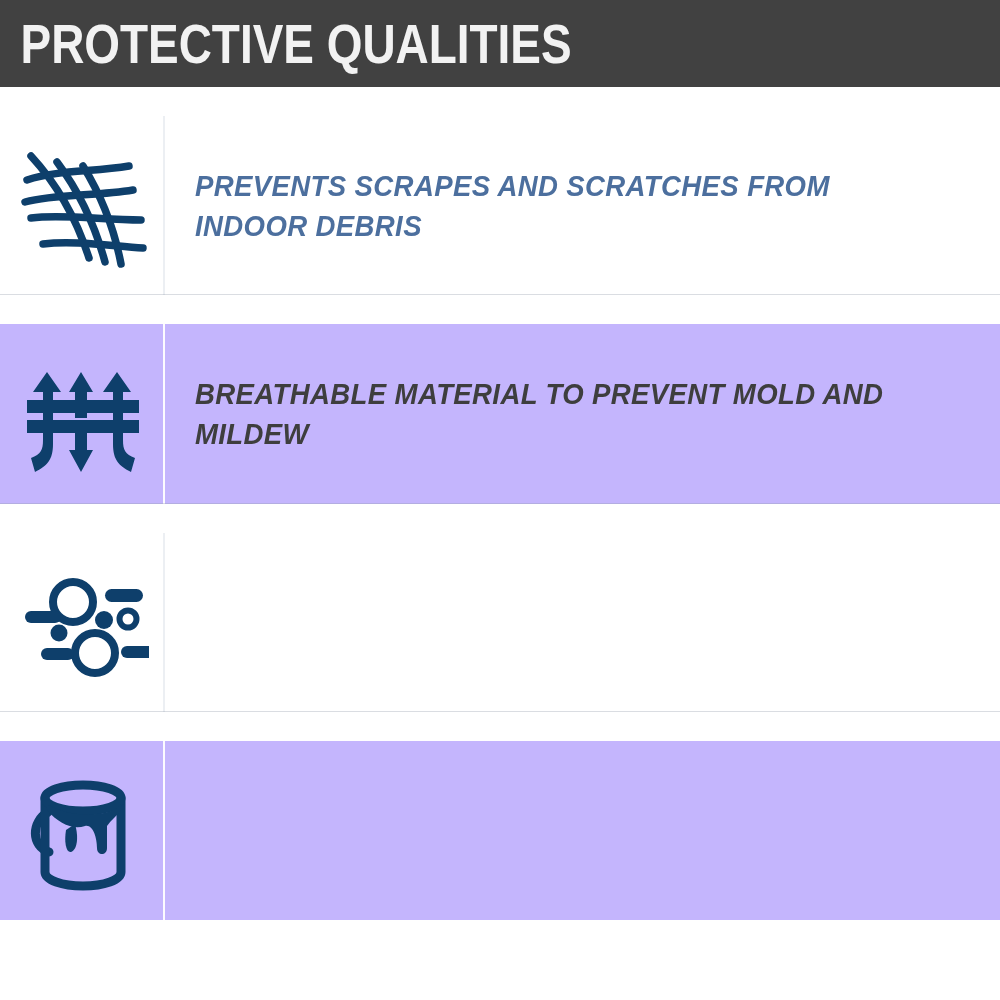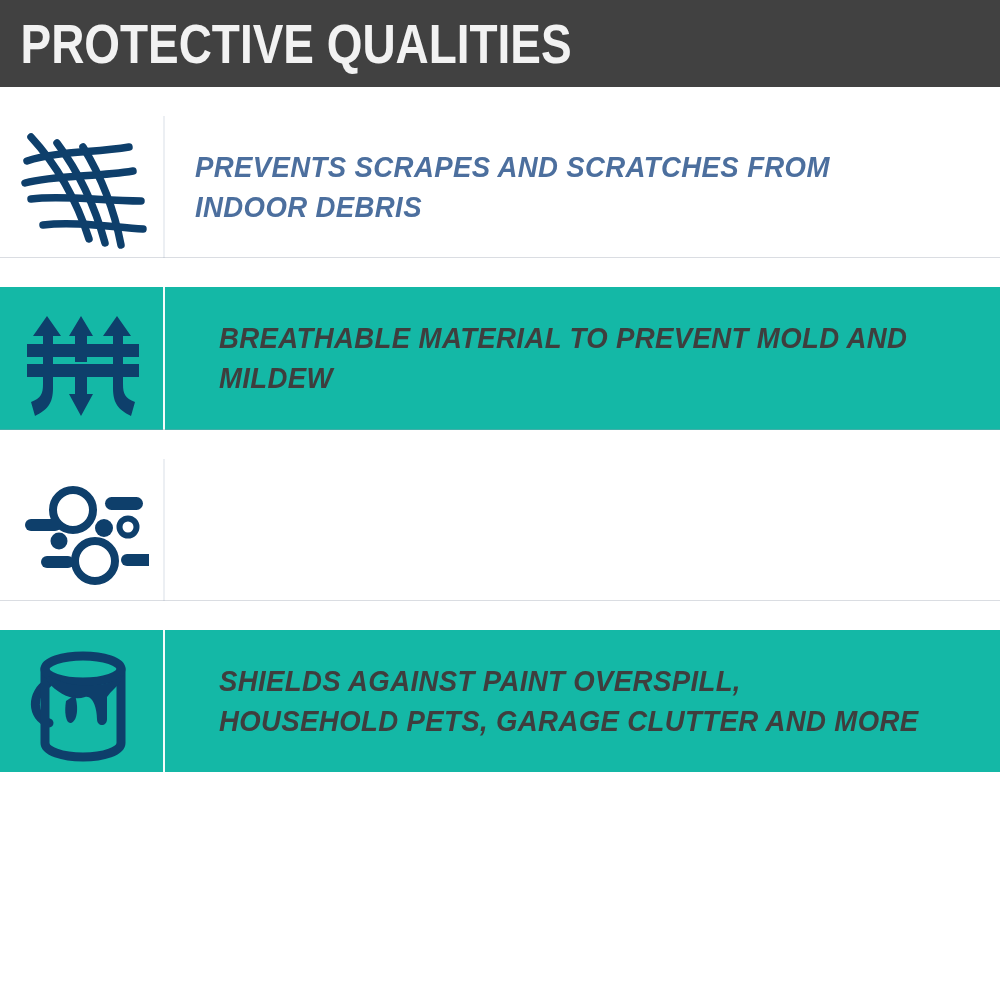--- a/index.html
+++ b/index.html
@@ -5,21 +5,21 @@
 <style>
   * { margin:0; padding:0; box-sizing:border-box; }
   html, body {
     width:1000px; height:1000px;
     font-family:"Liberation Sans", sans-serif;
     background:#ffffff;
     overflow:hidden;
   }
   .infographic {
     position:relative;
-    width:1000px; height:772px;
+    width:1000px; height:920px;
     background:#ffffff;
     display:flex;
     flex-direction:column;
   }
 
   
   .header {
     height:87px;
     background:#414141;
     display:flex;
@@ -47,21 +47,21 @@
   }
   .row {
     position:relative;
     display:flex;
     align-items:stretch;
     flex:1 1 0;
     min-height:0;
     margin-top:29px;
   }
   .row.shade-light { background:#ffffff; }
-  .row.shade-dark  { background:#14b8a6;gap:24px; }
+  .row.shade-dark  { background:#c4b5fd; }
 
   .row::after {
     content:"";
     position:absolute;
     left:0; right:0; bottom:0;
     height:1px;
     background:rgba(150,158,172,0.35);
     pointer-events:none;
   }
   .row:last-child::after { display:none; }
@@ -215,20 +215,16 @@
                      C 76 60, 80 74, 80 84
                      C 80 92, 90 92, 90 84
                      L90 62
                      C 94 56, 100 52, 104 46
                      L104 40
                      C 96 52, 56 56, 30 40 Z" fill="#0e3f6b"></path>
             <path d="M58 60 C 62 74, 60 86, 54 88 C 49 89, 47 78, 49 66 Z" fill="#0e3f6b"></path>
           </svg>
         </div>
       </div>
-      <div class="text-cell">
-        <div class="row-text tone-gray" style="white-space:pre-line;">SHIELDS AGAINST PAINT OVERSPILL,
-HOUSEHOLD PETS, GARAGE CLUTTER AND MORE</div>
-      </div>
     </div>
 
   </div>
 </div>
 
 </body></html>

